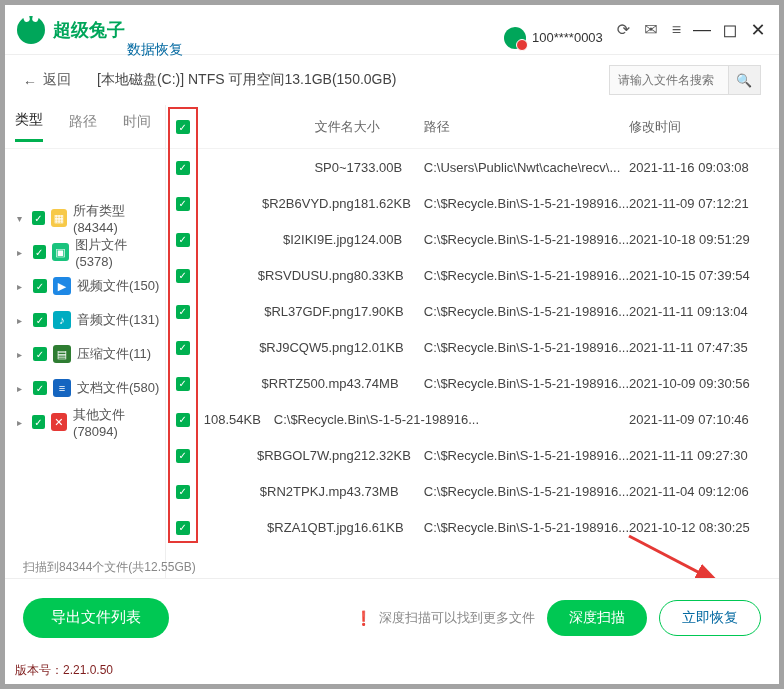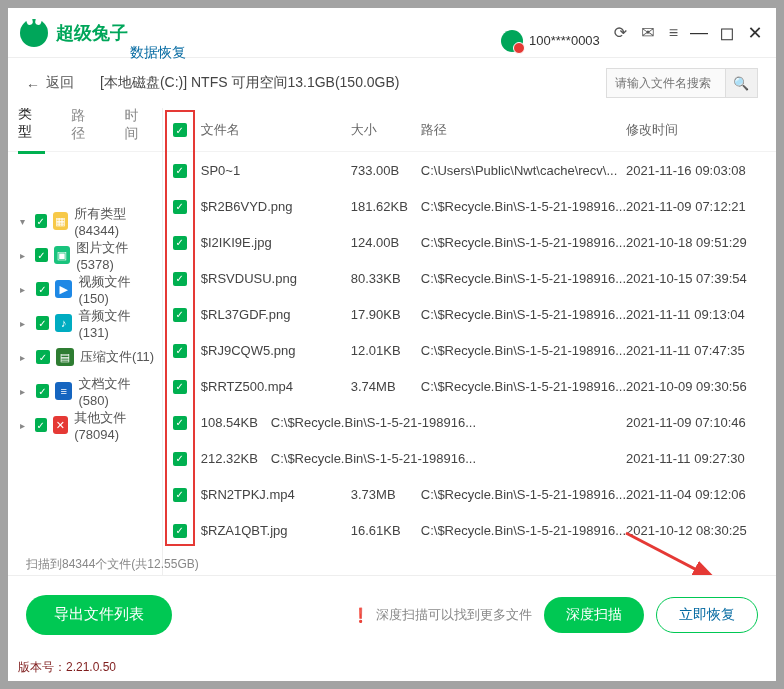--- a/index.html
+++ b/index.html
@@ -1,17 +1,17 @@
 <!DOCTYPE html>
 <html><head>
 <meta charset="utf-8">
 <style>
 * { box-sizing: border-box; margin: 0; padding: 0; }
 body { font-family: "Microsoft YaHei", Arial, sans-serif; font-size: 13px; color: #333; background: #fff; }
-.window { width: 784px; height: 689px; border: 8px solid #a3a3a3; display: flex; flex-direction: column; position: relative; }
+.window { width: 784px; height: 689px; border: 5px solid #a3a3a3; display: flex; flex-direction: column; position: relative; }
 .titlebar { height: 50px; display: flex; align-items: center; padding: 0 12px; border-bottom: 1px solid #eee; }
 .logo { width: 28px; height: 28px; background: #00a65a; border-radius: 50%; display: flex; align-items: center; justify-content: center; font-size: 18px; color: #fff; margin-right: 8px; position: relative; }
 .logo::before { content: ""; position: absolute; width: 6px; height: 12px; background: #fff; border-radius: 3px; top: -6px; left: 6px; transform: rotate(-15deg); }
 .logo::after { content: ""; position: absolute; width: 6px; height: 12px; background: #fff; border-radius: 3px; top: -6px; right: 6px; transform: rotate(15deg); }
 .brand { color: #00a65a; font-size: 18px; font-weight: bold; }
 .brand-sub { color: #0369a1; font-size: 14px; margin-left: 2px; margin-top: 40px; }
 .spacer { flex: 1; }
 .tb-user { display: flex; align-items: center; gap: 6px; margin-right: 14px; margin-top: 16px; }
 .user-av { width: 22px; height: 22px; background: #00a65a; border-radius: 50%; position: relative; }
 .user-av::after { content: ""; position: absolute; width: 10px; height: 10px; background: #e53935; border-radius: 50%; bottom: -2px; right: -2px; border: 1px solid #fff; font-size: 7px; color: #fff; }
@@ -42,21 +42,21 @@
 .ic-vid { background: #1e88e5; }
 .ic-aud { background: #00acc1; }
 .ic-zip { background: #2e7d32; }
 .ic-doc { background: #1565c0; }
 .ic-oth { background: #e53935; }
 .tree-lbl { color: #555; font-size: 13px; }
 
 .main { flex: 1; display: flex; flex-direction: column; position: relative; }
 .thead { display: flex; align-items: center; height: 44px; padding: 0 10px; color: #666; font-size: 13px; border-bottom: 1px solid #f2f2f2; }
 .col-chk { width: 28px; }
-.col-name { width: 150px; }
+.col-name { width: 150px; text-align: right; }
 .col-size { width: 70px; }
 .col-path { flex: 1; }
 .col-time { width: 140px; text-align: left; }
 .tbody { flex: 1; overflow: auto; }
 .row { display: flex; align-items: center; height: 36px; padding: 0 10px; font-size: 13px; color: #444; }
 .row .cell { overflow: hidden; text-overflow: ellipsis; white-space: nowrap; }
 .red-box { position: absolute; border: 2px solid #e53935; pointer-events: none; }
 .arrow-svg { position: absolute; pointer-events: none; }
 
 .footer { height: 78px; border-top: 1px solid #eee; display: flex; align-items: center; padding: 0 18px; gap: 12px; }
@@ -222,20 +222,21 @@
   <div class="cell col-time">2021-10-09 09:30:56</div>
           </div>
           <div class="row">
             <div class="col-chk"><span class="chk">✓</span></div>
   <div class="cell col-size">108.54KB</div>
   <div class="cell col-path">C:\$Recycle.Bin\S-1-5-21-198916...</div>
   <div class="cell col-time">2021-11-09 07:10:46</div>
           </div>
           <div class="row">
             <div class="col-chk"><span class="chk">✓</span></div>
+  <div class="cell col-name">$RBGOL7W.png</div>
   <div class="cell col-size">212.32KB</div>
   <div class="cell col-path">C:\$Recycle.Bin\S-1-5-21-198916...</div>
   <div class="cell col-time">2021-11-11 09:27:30</div>
           </div>
           <div class="row">
             <div class="col-chk"><span class="chk">✓</span></div>
   <div class="cell col-name">$RN2TPKJ.mp4</div>
   <div class="cell col-size">3.73MB</div>
   <div class="cell col-path">C:\$Recycle.Bin\S-1-5-21-198916...</div>
   <div class="cell col-time">2021-11-04 09:12:06</div>

